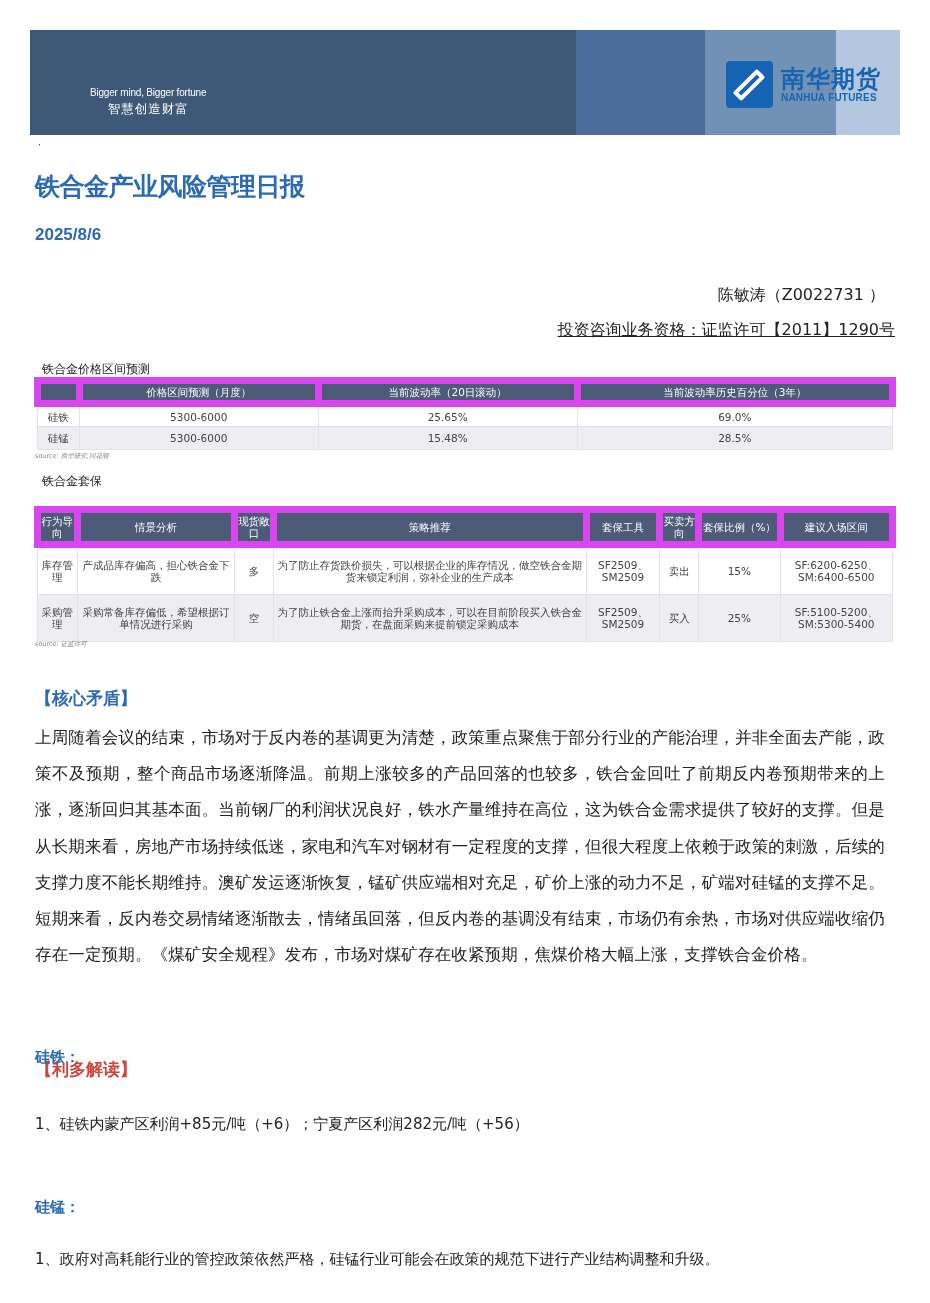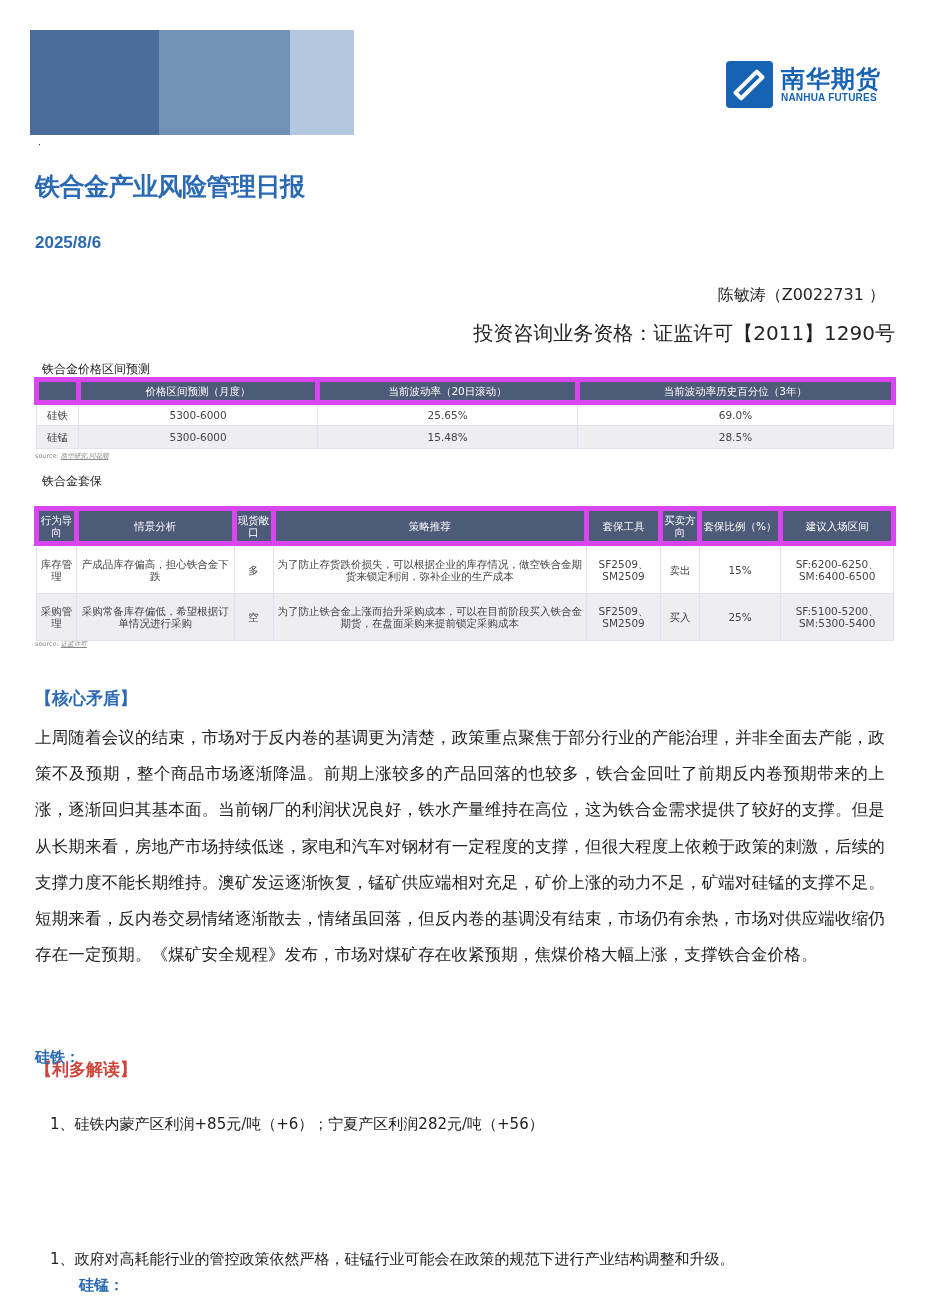--- a/index.html
+++ b/index.html
@@ -13,49 +13,55 @@
   .slogan .en { font-size: 10px; font-family: "Liberation Sans", sans-serif; letter-spacing: -0.2px; }
   .slogan .cn { font-size: 12.5px; margin-top: 3px; letter-spacing: 1px; }
   .logo { position: absolute; left: 696px; top: 31px; display: flex; align-items: center; }
   .logo-mark { width: 47px; height: 47px; background: #1763b3; border-radius: 4px; position: relative; overflow: hidden; }
   .logo-mark .s1 { position: absolute; left: 6px; top: 18px; width: 34px; height: 12px; border: 4px solid #ffffff; transform: rotate(-45deg); border-radius: 2px; }
   .logo-text { margin-left: 8px; color: #1763b3; }
   .logo-text .cn { font-size: 24px; font-weight: bold; letter-spacing: 1px; line-height: 26px; text-align: center; }
   .logo-text .en { font-size: 10px; font-weight: bold; font-family: "Liberation Sans", sans-serif; letter-spacing: 0.2px; }
   .dot { position: absolute; left: 38px; top: 140px; font-size: 9px; color: #333; }
   .title { position: absolute; left: 35px; top: 170px; font-size: 25px; font-weight: bold; color: #2a6ab5; letter-spacing: -0.5px; }
-  .date { position: absolute; left: 35px; top: 225px; font-size: 17px; font-weight: bold; color: #2a6ab5; font-family: "Liberation Sans", sans-serif; margin-top: 8px; }
+  .date { position: absolute; left: 35px; top: 225px; font-size: 17px; font-weight: bold; color: #2a6ab5; font-family: "Liberation Sans", sans-serif; }
   .author { position: absolute; right: 45px; top: 285px; font-size: 16px; color: #222; }
-  .license { position: absolute; right: 35px; top: 320px; font-size: 20px; color: #222; }
+  .license { position: absolute; right: 35px; top: 320px; font-size: 16px; color: #222; text-decoration: underline; }
   .tbl-caption { position: absolute; left: 42px; font-size: 12px; color: #222; }
   .source { position: absolute; left: 35px; font-size: 6.5px; color: #888; }
-  .source i { font-style: italic; text-decoration: underline; }
+  .source i { font-style: italic; }
   table { position: absolute; left: 34px; border-collapse: collapse; font-size: 10.5px; color: #444; }
-  th { background: #4d5a78; color: #fff; font-weight: normal; border: 5px solid #d946ef; text-align: center; line-height: 12px; }
+  th { background: #4d5a78; color: #fff; font-weight: normal; border: 7px solid #d946ef; text-align: center; line-height: 12px; }
   td { border: 1px solid #e2e2ea; text-align: center; line-height: 12px; }
   tr.odd td { background: #ffffff; }
   tr.even td { background: #eeeef2; }
   .t1 { top: 377px; width: 862px; }
   .t1 th { height: 23px; }
   .t1 td { height: 23px; margin-left: 7px; }
   .t2 { top: 506px; width: 862px; font-size: 10.5px; }
   .t2 th { height: 35px; }
   .t2 td { height: 50px; padding: 0 2px; }
   .t2 tr.even td { height: 47px; }
   .sec-head { position: absolute; left: 35px; font-size: 17px; font-weight: bold; }
   .blue { color: #2a6ab5; }
   .red { color: #d0443a; margin-top: 20px; }
   .para { position: absolute; left: 35px; width: 850px; font-size: 16.5px; line-height: 36.2px; color: #222; text-align: justify; letter-spacing: 0.15px; }
   .sub-head { position: absolute; left: 35px; font-size: 15px; font-weight: bold; color: #2a6ab5; }
-  .item { position: absolute; left: 50px; font-size: 15px; color: #222; }
+  .item { position: absolute; left: 35px; font-size: 15px; color: #222; }
 </style>
 </head>
 <body>
 
 <div class="banner">
+  <div class="band1">
+    <div class="slogan">
+      <div class="en">Bigger mind, Bigger fortune</div>
+      <div class="cn">智慧创造财富</div>
+    </div>
+  </div>
   <div class="band2"></div>
   <div class="band3"></div>
   <div class="band4"></div>
   <div class="logo">
     <div class="logo-mark">
         <div class="s1"></div>
       </div>
     <div class="logo-text">
       <div class="cn">南华期货</div>
       <div class="en">NANHUA FUTURES</div>
@@ -146,14 +152,14 @@
 </tbody>
   </table>
 <div class="source" style="top:640px;"><span>source:</span> <i>证监许可</i></div>
 
 <div class="sec-head blue" style="top:687px;">【核心矛盾】</div>
 <div class="para" style="top:720px;">上周随着会议的结束，市场对于反内卷的基调更为清楚，政策重点聚焦于部分行业的产能治理，并非全面去产能，政策不及预期，整个商品市场逐渐降温。前期上涨较多的产品回落的也较多，铁合金回吐了前期反内卷预期带来的上涨，逐渐回归其基本面。当前钢厂的利润状况良好，铁水产量维持在高位，这为铁合金需求提供了较好的支撑。但是从长期来看，房地产市场持续低迷，家电和汽车对钢材有一定程度的支撑，但很大程度上依赖于政策的刺激，后续的支撑力度不能长期维持。澳矿发运逐渐恢复，锰矿供应端相对充足，矿价上涨的动力不足，矿端对硅锰的支撑不足。短期来看，反内卷交易情绪逐渐散去，情绪虽回落，但反内卷的基调没有结束，市场仍有余热，市场对供应端收缩仍存在一定预期。《煤矿安全规程》发布，市场对煤矿存在收紧预期，焦煤价格大幅上涨，支撑铁合金价格。</div>
 
 <div class="sec-head red" style="top:1038px;">【利多解读】</div>
 <div class="sub-head" style="top:1048px;">硅铁：</div>
 <div class="item" style="top:1115px;">1、硅铁内蒙产区利润+85元/吨（+6）；宁夏产区利润282元/吨（+56）</div>
-<div class="sub-head" style="top:1276px;margin-left:44px;">硅锰：</div>
+<div class="sub-head" style="top:1198px;">硅锰：</div>
 <div class="item" style="top:1250px;">1、政府对高耗能行业的管控政策依然严格，硅锰行业可能会在政策的规范下进行产业结构调整和升级。</div>
 
 </body></html>

